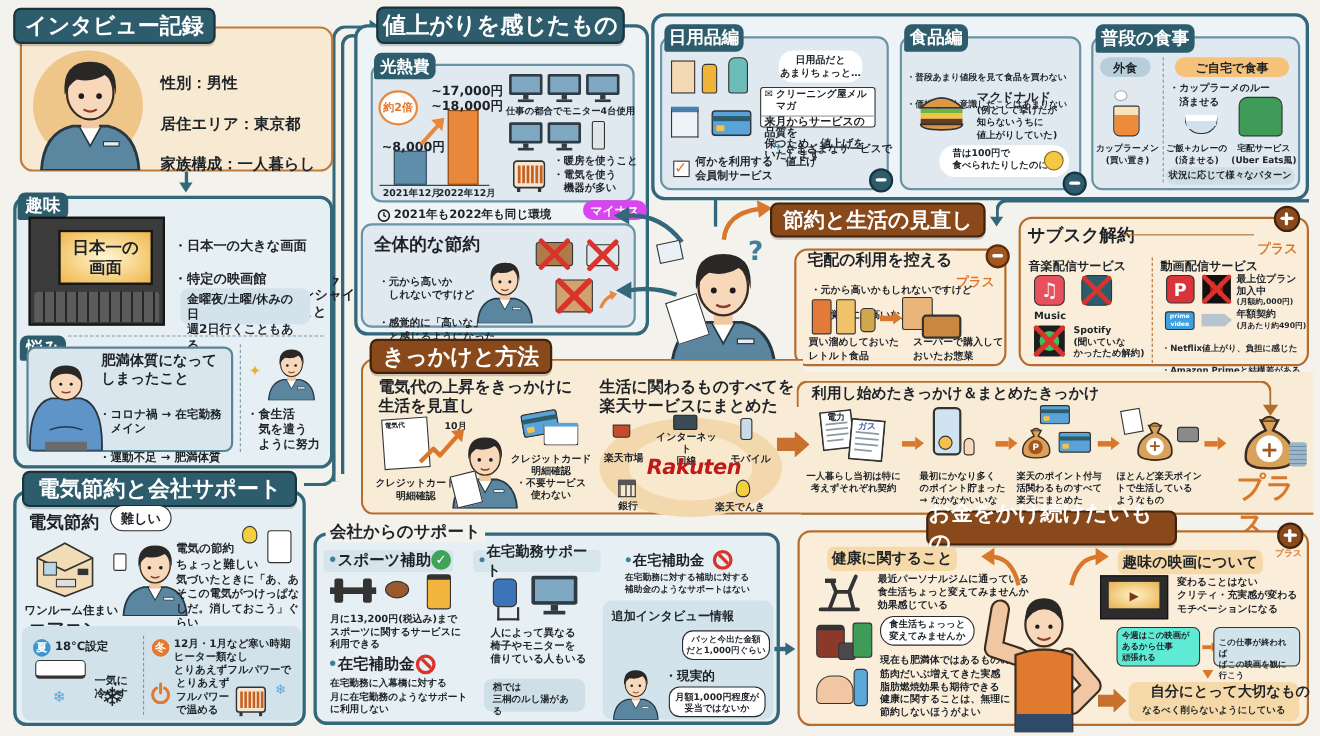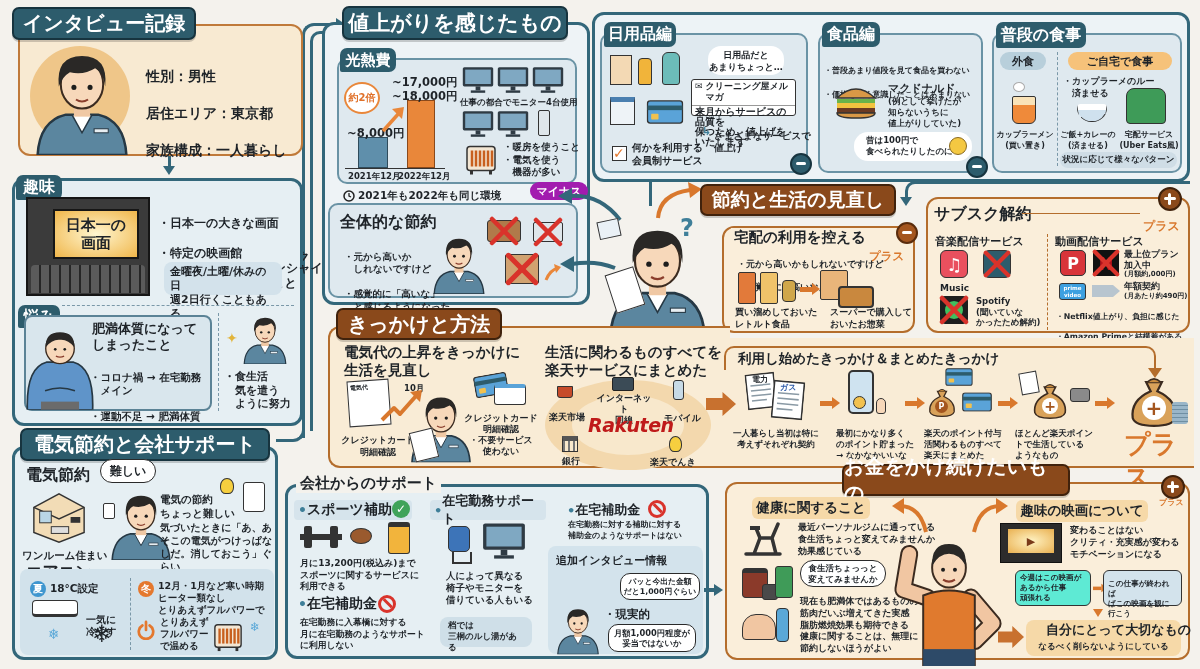--- a/index.html
+++ b/index.html
@@ -255,21 +255,21 @@
   <svg class="a" style="left:497px;top:110px;width:32px;height:28px" viewBox="0 0 40 34">
       <use href="#sym-monitor"></use>
     </svg>
   <div class="a" style="left:538px;top:110px;width:12px;height:26px;background:#dfe6ea;border:1.5px solid #333;border-radius:2px"></div>
   <svg class="a" style="left:466px;top:143px;width:30px;height:33px" viewBox="0 0 30 32">
       <use href="#sym-heater"></use>
     </svg>
   <div class="a t" style="left:503px;top:141px;font-size:9.5px">・暖房を使うこと</div>
   <div class="a t" style="left:503px;top:154px;font-size:9.5px;line-height:12px">・電気を使う
 　機器が多い</div>
-  <div class="a pill" style="left:530px;top:182px;width:58px;height:18px;background:#a21caf;color:#fff;font-size:11px">マイナス</div>
+  <div class="a pill" style="left:530px;top:182px;width:58px;height:18px;background:#d946ef;color:#fff;font-size:11px">マイナス</div>
   <svg class="a" style="left:343px;top:190px;width:12px;height:12px" viewBox="0 0 12 12">
       <circle cx="6" cy="6" r="5" fill="none" stroke="#222" stroke-width="1.5"></circle>
       <path d="M6 3 L6 6 L8 7" stroke="#222" stroke-width="1.3" fill="none"></path>
     </svg>
   <div class="a t" style="left:358px;top:189px;font-size:10.5px">2021年も2022年も同じ環境</div>
   <div class="a panel-sub" style="left:328px;top:203px;width:250px;height:95px"></div>
   <div class="a t" style="left:340px;top:212px;font-size:16px">全体的な節約</div>
   <div class="a t" style="left:344px;top:238px;font-size:9.5px;line-height:12.5px">
     <div>・元から高いか
 　しれないですけど</div>

